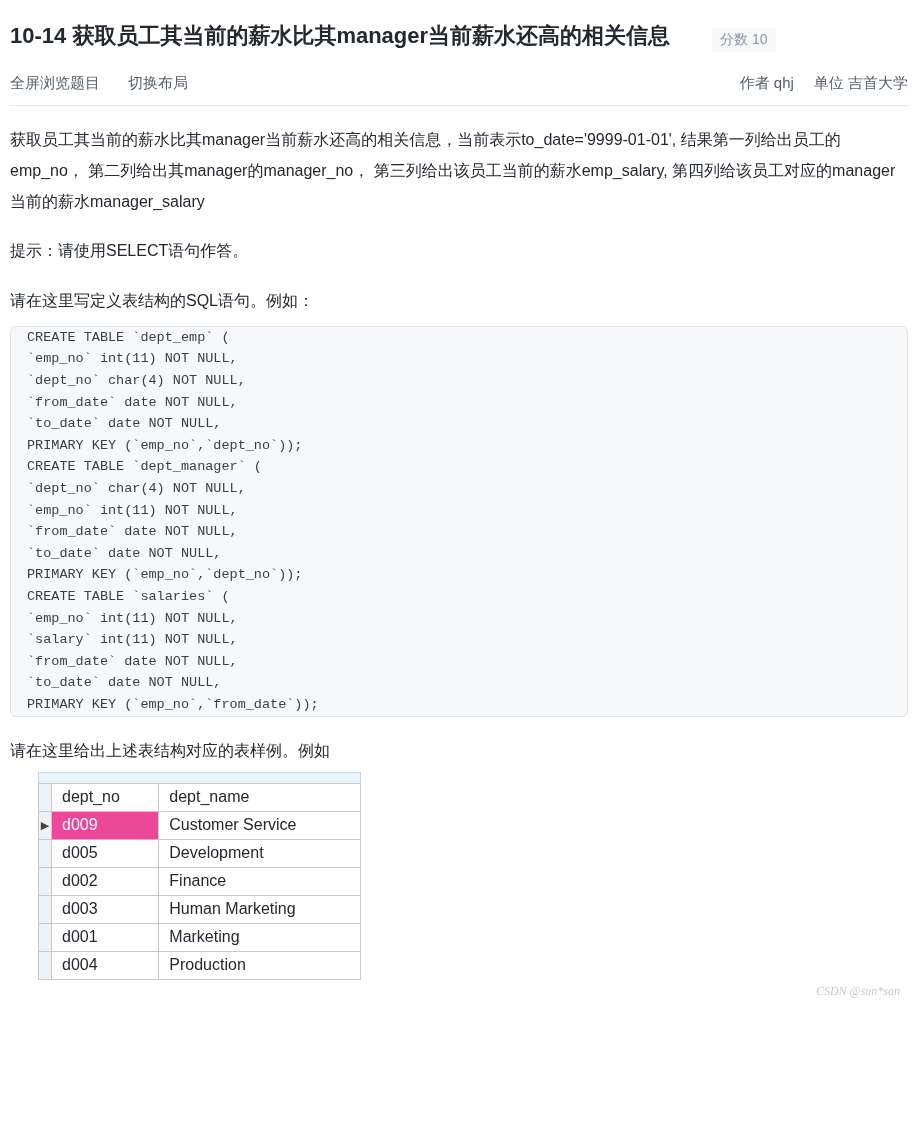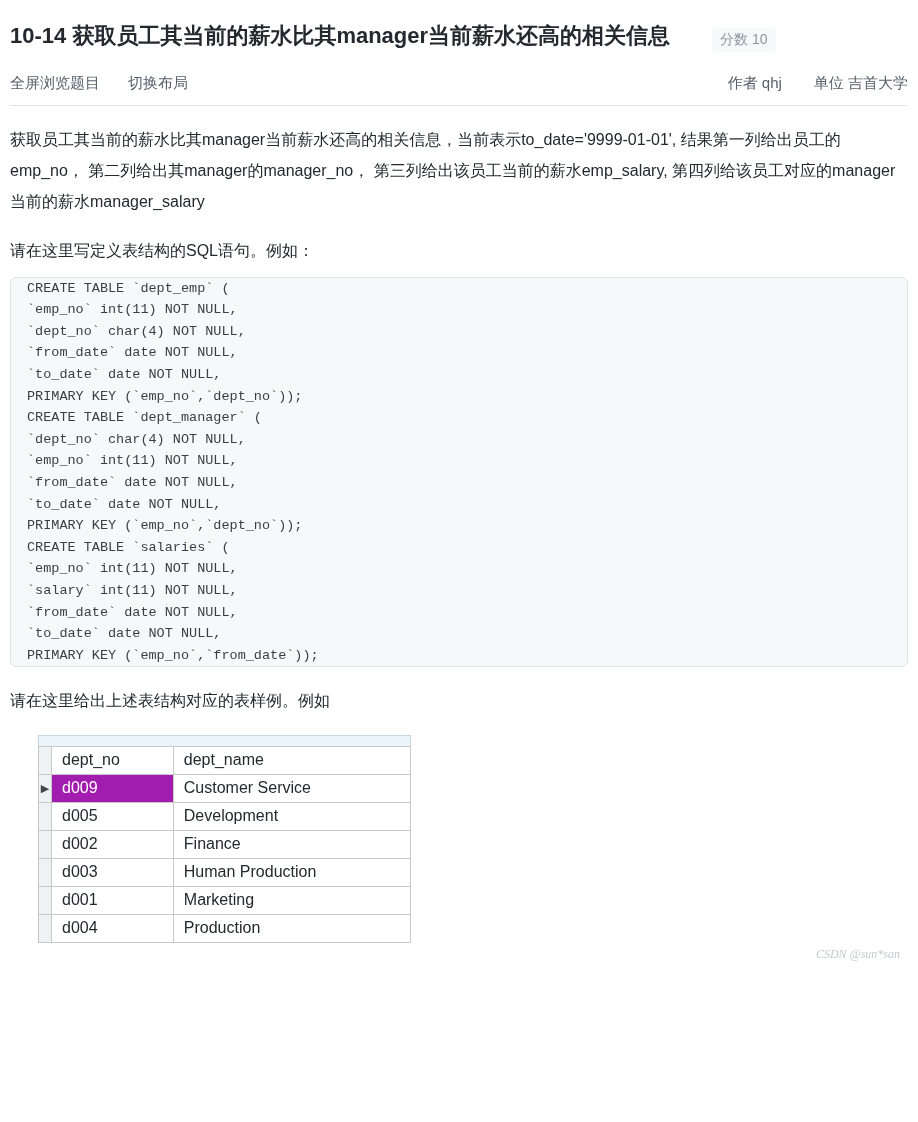--- a/index.html
+++ b/index.html
@@ -37,21 +37,21 @@
   }
   .meta-row {
     display: flex;
     align-items: center;
     font-size: 15px;
     color: #57606a;
     padding: 16px 0 12px 0;
     border-bottom: 1px solid #e1e4e8;
   }
   .meta-left { display: flex; gap: 28px; }
-  .meta-right { margin-left: auto; display: flex; gap: 32px; }
+  .meta-right { margin-left: auto; display: flex; gap: 20px; }
   .meta-row a { color: #57606a; text-decoration: none; cursor: pointer; }
 
   .body p {
     font-size: 16px;
     line-height: 1.95;
     margin: 18px 0 10px 0;
   }
   .body h2 {
     font-size: 20px;
     font-weight: 600;
@@ -67,21 +67,21 @@
     line-height: 1.6;
     white-space: pre;
     overflow-x: auto;
     margin: 8px 0 16px 0;
     color: #3a3f45;
   }
 
   
   .sample-wrap {
     margin: 6px 0 0 28px;
-    width: 373px;
+    width: 323px;
   }
   .toolbar-strip {
     height: 10px;
     background: #e9f4fb;
     border-top: 1px solid #c8d7e3;
     border-left: 1px solid #c8d7e3;
     border-right: 1px solid #c8d7e3;
     overflow: hidden;
     font-size: 10px;
     color: #6a6a6a;
@@ -107,21 +107,21 @@
     width: 12px;
     padding: 0 !important;
     background: #eef2f5 !important;
     border: 1px solid #c9c9c9;
     text-align: center;
     font-size: 11px;
     color: #444;
   }
   tr.sel .rowmark { background: #eef2f5 !important; }
   tr.sel td.keycell {
-    background: #a21caf;
+    background: #ec4899;
     color: #fff;
   }
   .watermark {
     position: relative;
     text-align: right;
     font-size: 12px;
     font-style: italic;
     color: #c5c9cf;
     padding: 4px 18px 0 0;
     font-family: Georgia, "Times New Roman", serif;
@@ -143,20 +143,21 @@
       <a>切换布局</a>
     </div>
     <div class="meta-right">
       <span>作者 qhj</span>
       <span>单位 吉首大学</span>
     </div>
   </div>
 
   <div class="body">
     <p>获取员工其当前的薪水比其manager当前薪水还高的相关信息，当前表示to_date='9999-01-01', 结果第一列给出员工的emp_no， 第二列给出其manager的manager_no， 第三列给出该员工当前的薪水emp_salary, 第四列给该员工对应的manager当前的薪水manager_salary</p>
+    <p>提示：请使用SELECT语句作答。</p>
 
     <p>请在这里写定义表结构的SQL语句。例如：</p>
     <pre class="code">CREATE TABLE `dept_emp` (
 `emp_no` int(11) NOT NULL,
 `dept_no` char(4) NOT NULL,
 `from_date` date NOT NULL,
 `to_date` date NOT NULL,
 PRIMARY KEY (`emp_no`,`dept_no`));
 CREATE TABLE `dept_manager` (
 `dept_no` char(4) NOT NULL,
@@ -164,21 +165,21 @@
 `from_date` date NOT NULL,
 `to_date` date NOT NULL,
 PRIMARY KEY (`emp_no`,`dept_no`));
 CREATE TABLE `salaries` (
 `emp_no` int(11) NOT NULL,
 `salary` int(11) NOT NULL,
 `from_date` date NOT NULL,
 `to_date` date NOT NULL,
 PRIMARY KEY (`emp_no`,`from_date`));</pre>
 
-    <p style="margin-bottom:18px">请在这里给出上述表结构对应的表样例。例如</p>
+    <p style="margin-bottom:6px">请在这里给出上述表结构对应的表样例。例如</p>
 
     <div class="sample-wrap">
       <div class="toolbar-strip"></div>
       <table class="sample">
         <tbody>
             <tr class="hdr">
           <td class="rowmark"></td>
           <td>dept_no</td>
           <td>dept_name</td>
         </tr>
@@ -193,21 +194,21 @@
           <td>Development</td>
         </tr>
         <tr>
           <td class="rowmark"></td>
           <td>d002</td>
           <td>Finance</td>
         </tr>
         <tr>
           <td class="rowmark"></td>
           <td>d003</td>
-          <td>Human Production</td>
+          <td>Human Marketing</td>
         </tr>
         <tr>
           <td class="rowmark"></td>
           <td>d001</td>
           <td>Marketing</td>
         </tr>
         <tr>
           <td class="rowmark"></td>
           <td>d004</td>
           <td>Production</td>

